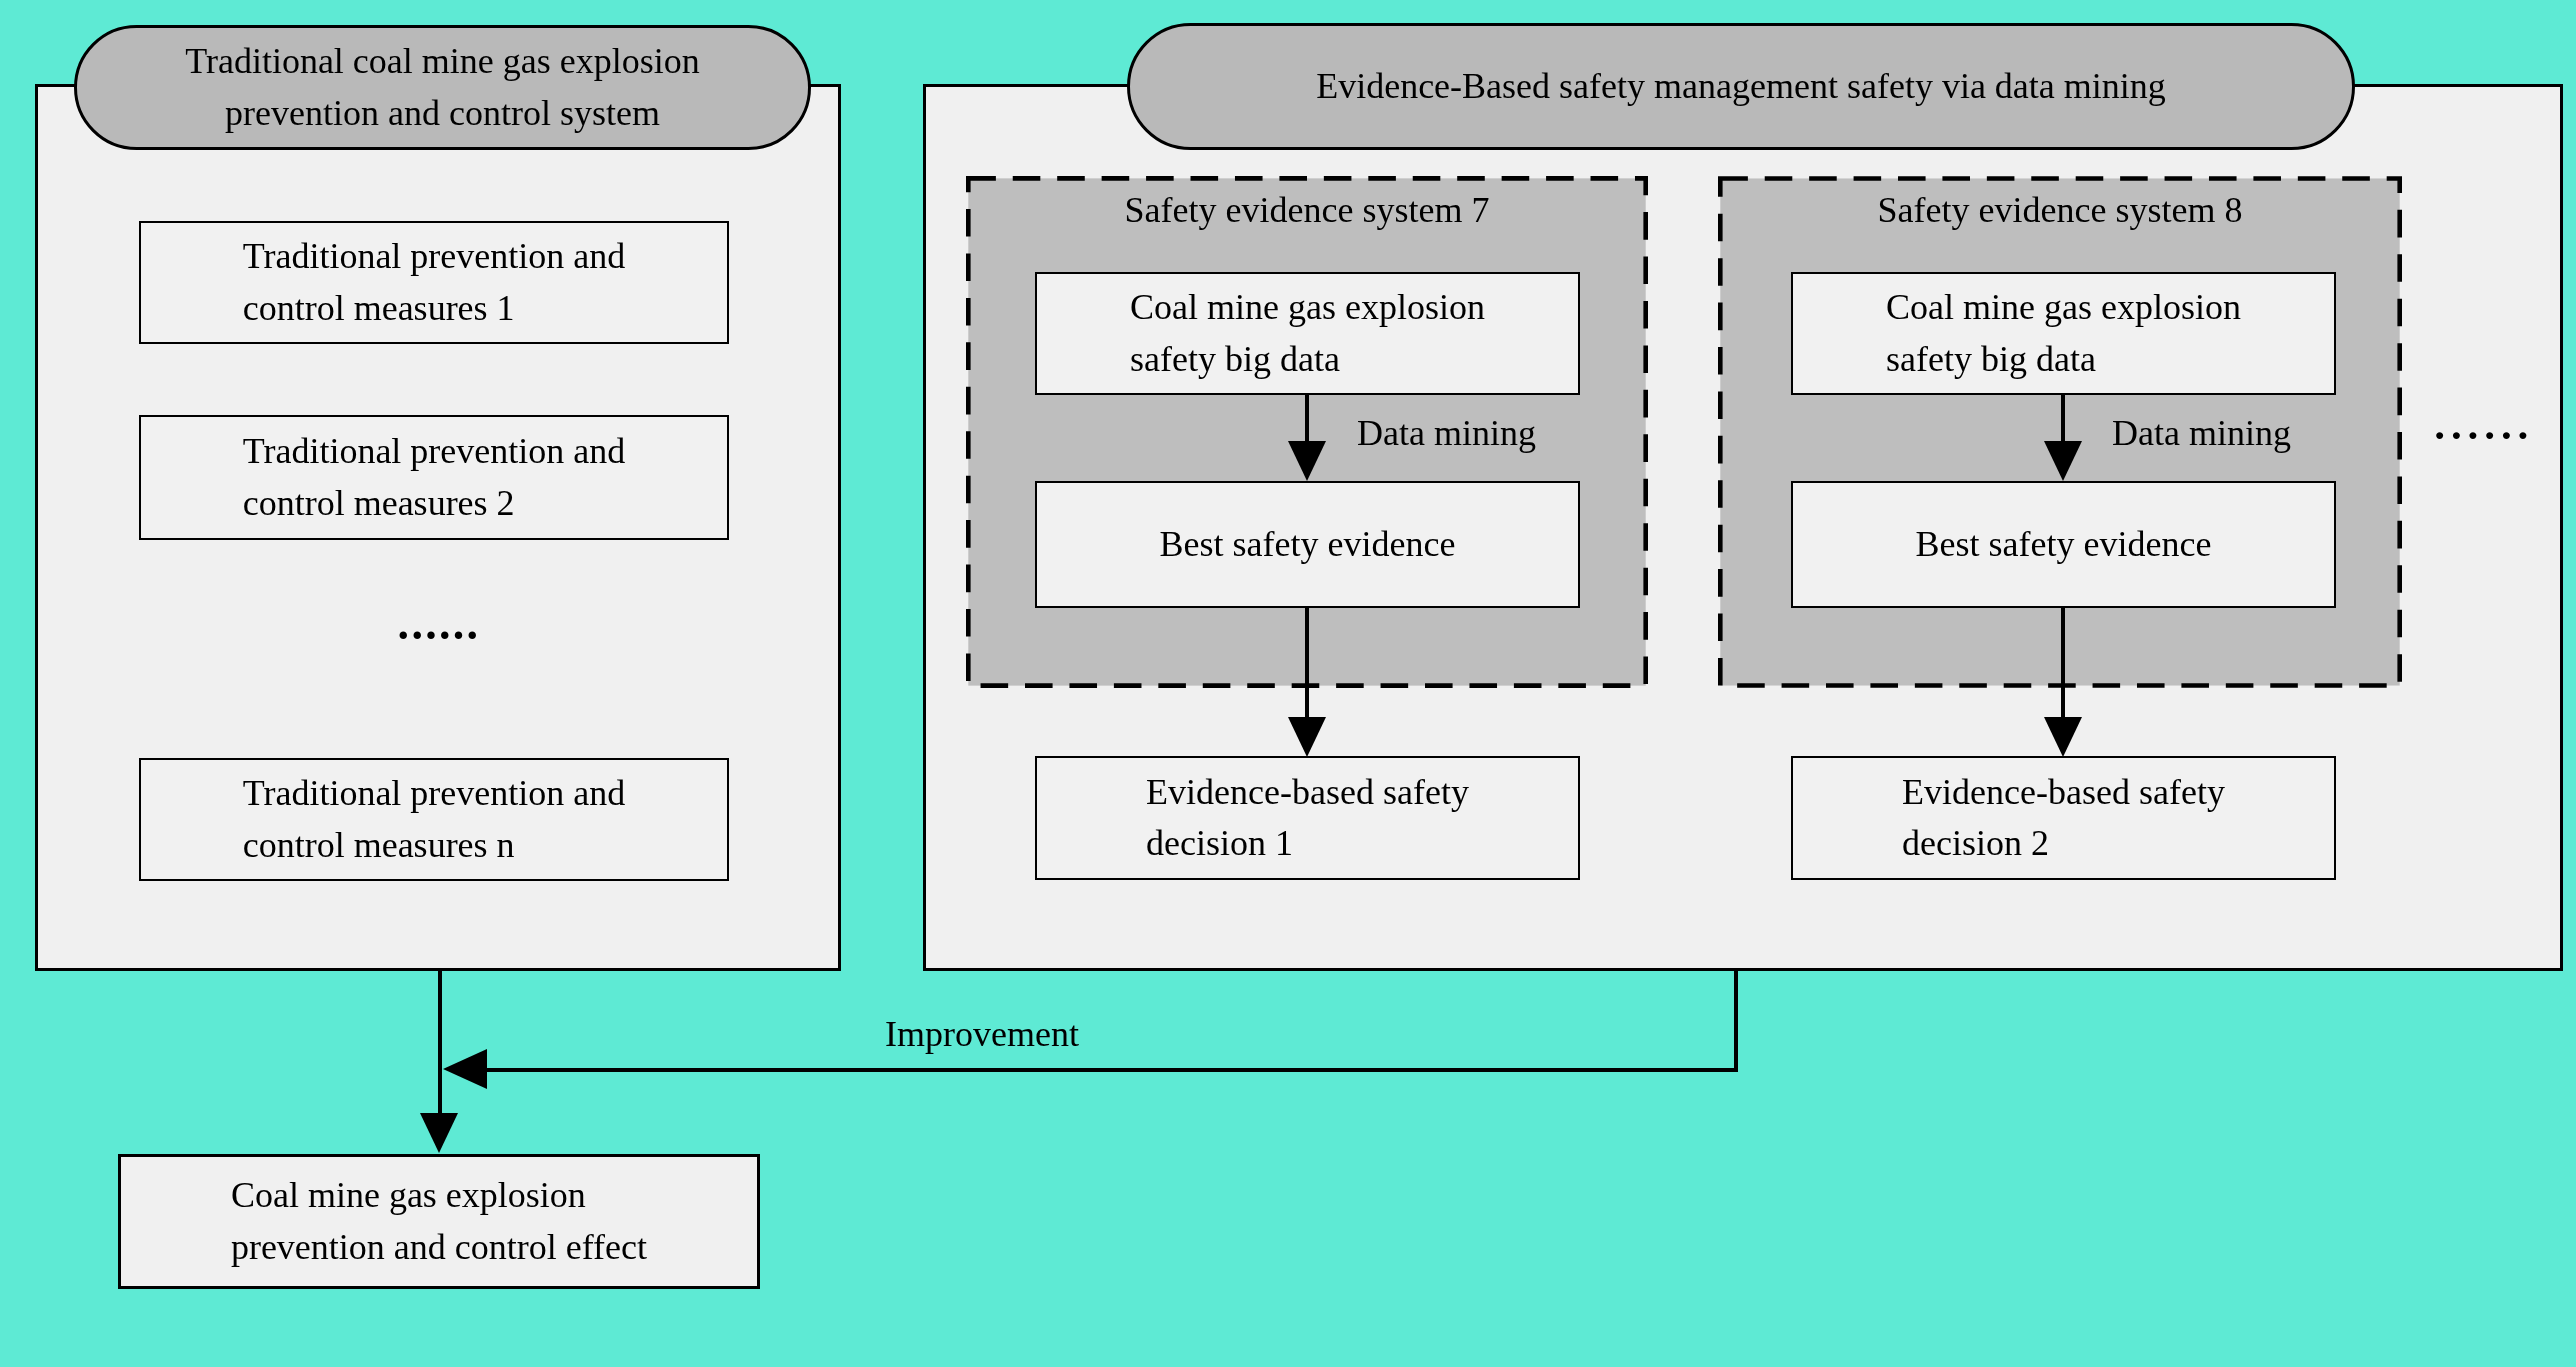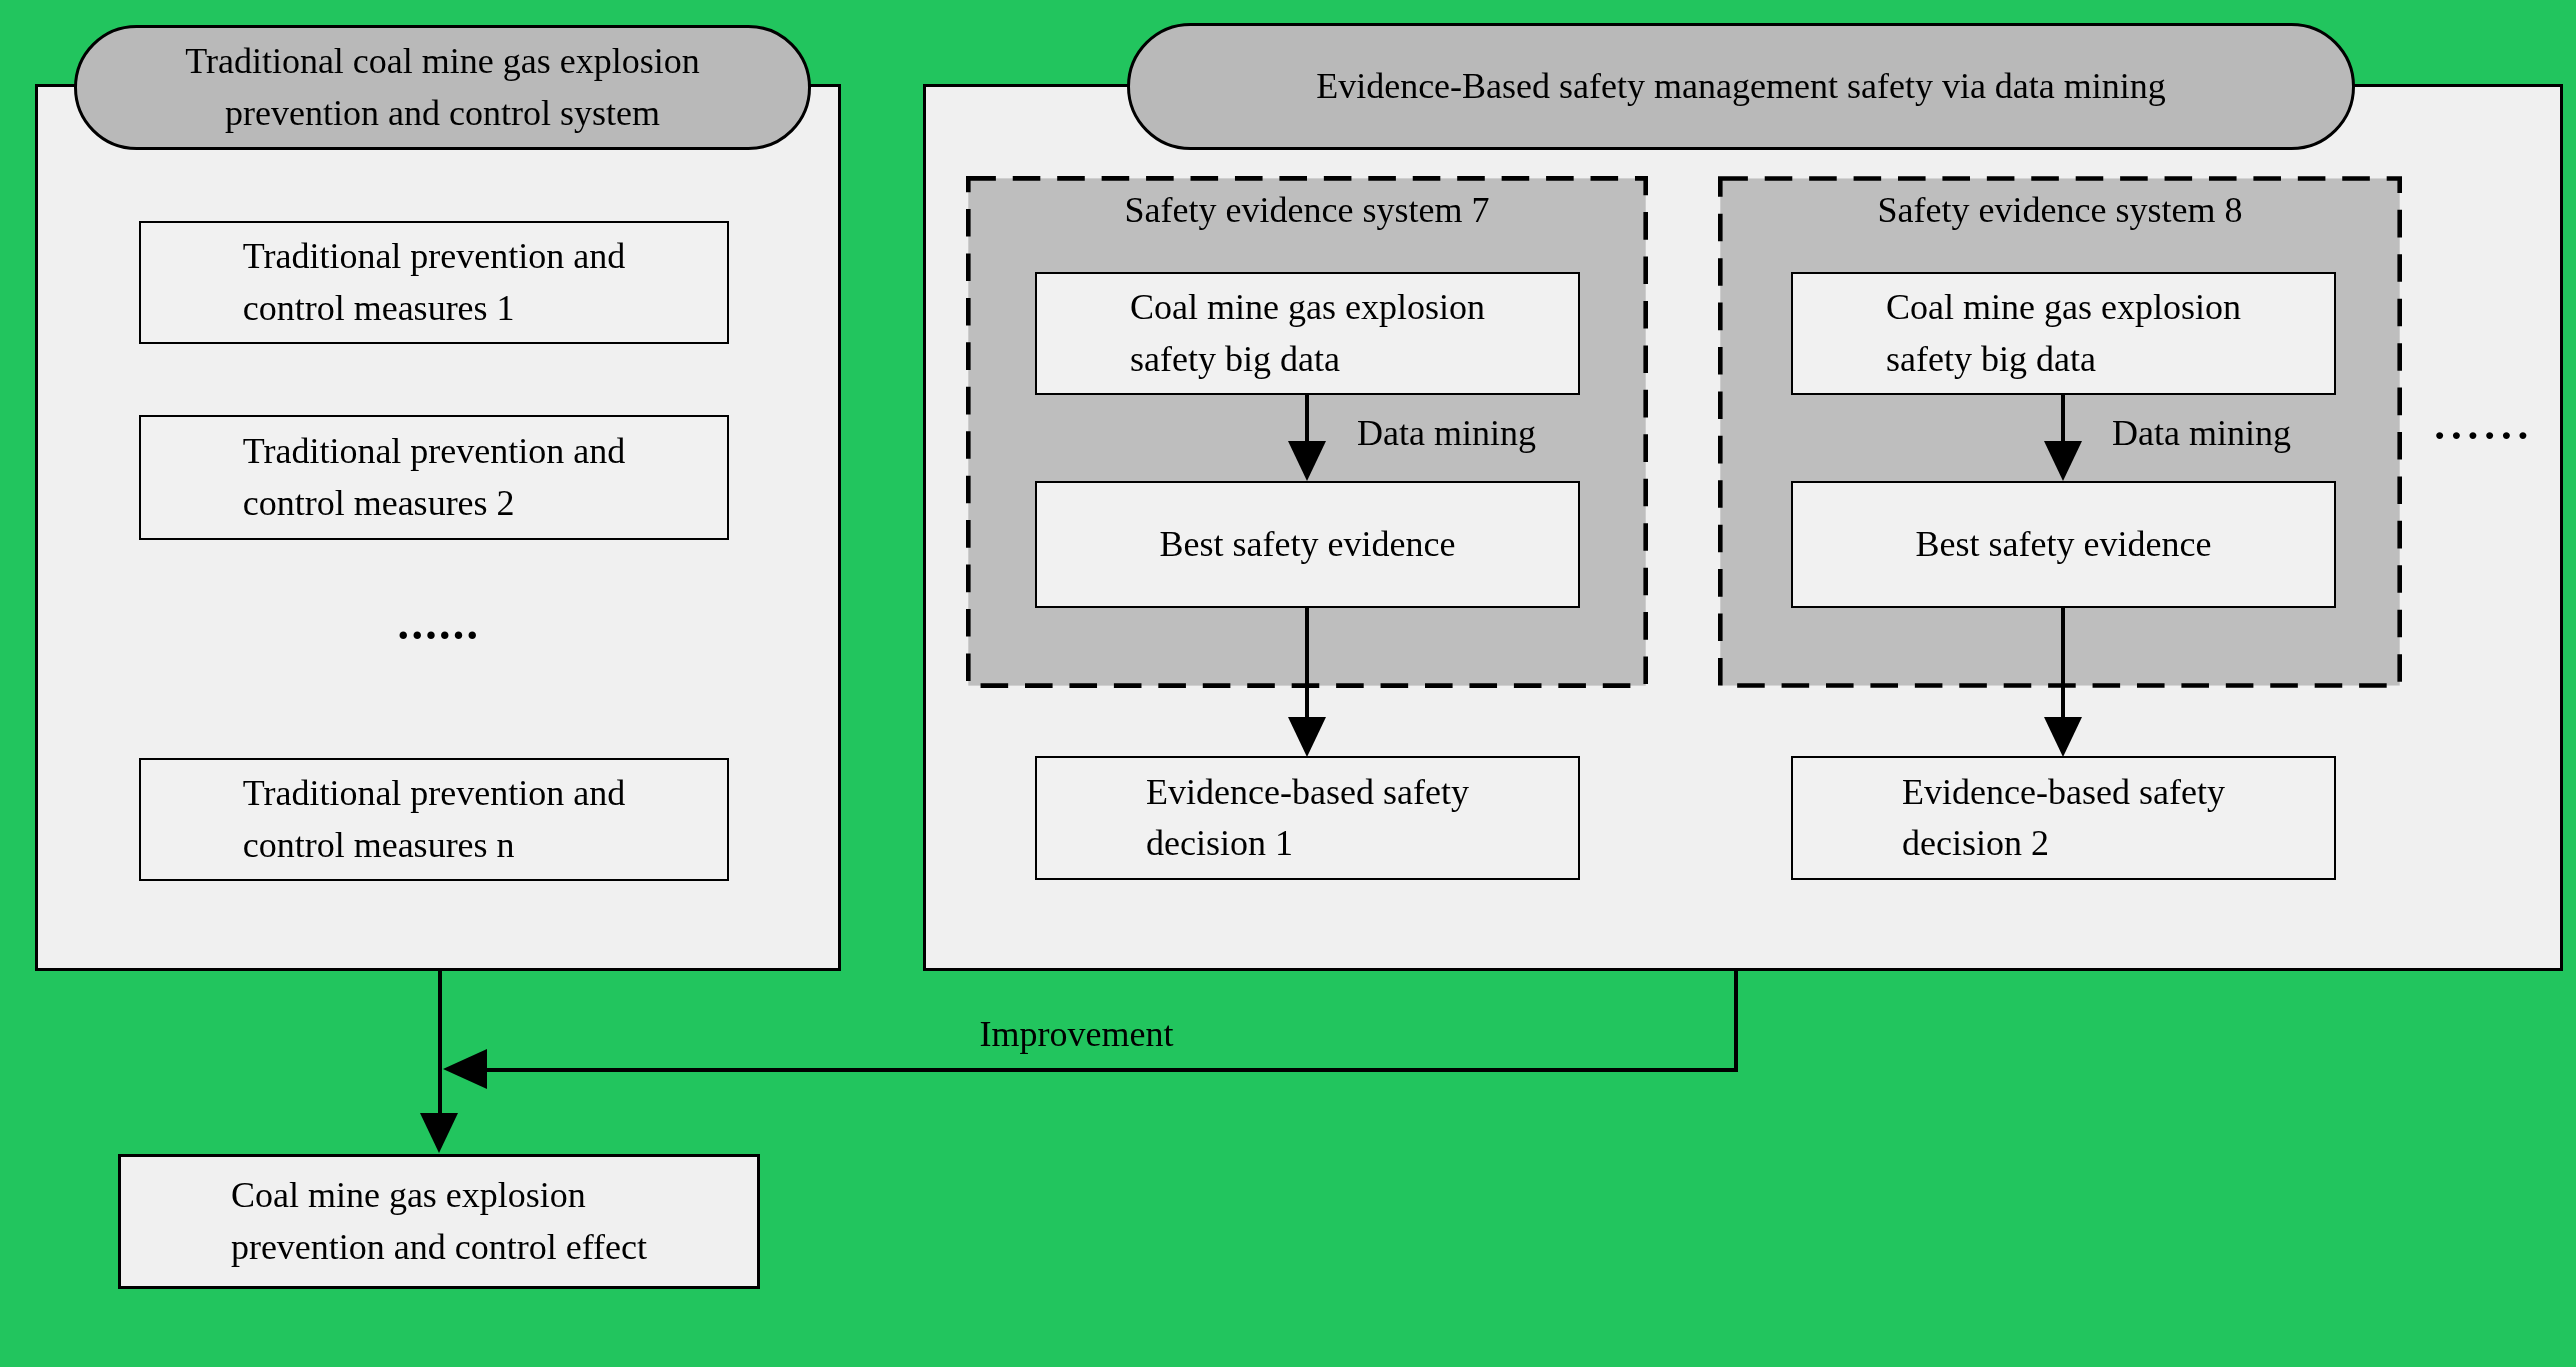--- a/index.html
+++ b/index.html
@@ -6,21 +6,21 @@
     --ink: #000000;
     --panel-fill: #f0f0f0;
     --pill-fill: #b9b9b9;
     --dashed-fill: #bebebe;
     --box-fill: #f1f1f1;
   }
   html,body{margin:0;padding:0;background:#ffffff;}
   .canvas{
     position:relative;
     width:2576px;height:1367px;
-    background:#22c55e;
+    background:#5eead4;
     font-family:"Liberation Serif","DejaVu Serif",serif;
     color:var(--ink);
     overflow:hidden;
   }
   .abs{position:absolute;box-sizing:border-box;}
   .panel{
     border:3.1px solid var(--ink);
     background:var(--panel-fill);
     z-index:1;
   }
@@ -44,21 +44,20 @@
     white-space:pre-line;
   }
   .thickbox{border-width:3.1px;background:var(--panel-fill);}
   .sys-title{
     z-index:4;
     text-align:center;
     font-size:36px;line-height:1.2;
   }
   .flow-label{
     z-index:5;
-    text-align:center;
     font-size:36px;line-height:1.2;
   }
   .dots{
     z-index:4;
     text-align:center;
     font-weight:bold;
     letter-spacing:2.3px;
   }
   .dots-left{font-size:46px;line-height:77px;}
   .dots-right{font-size:43px;line-height:77px;}

